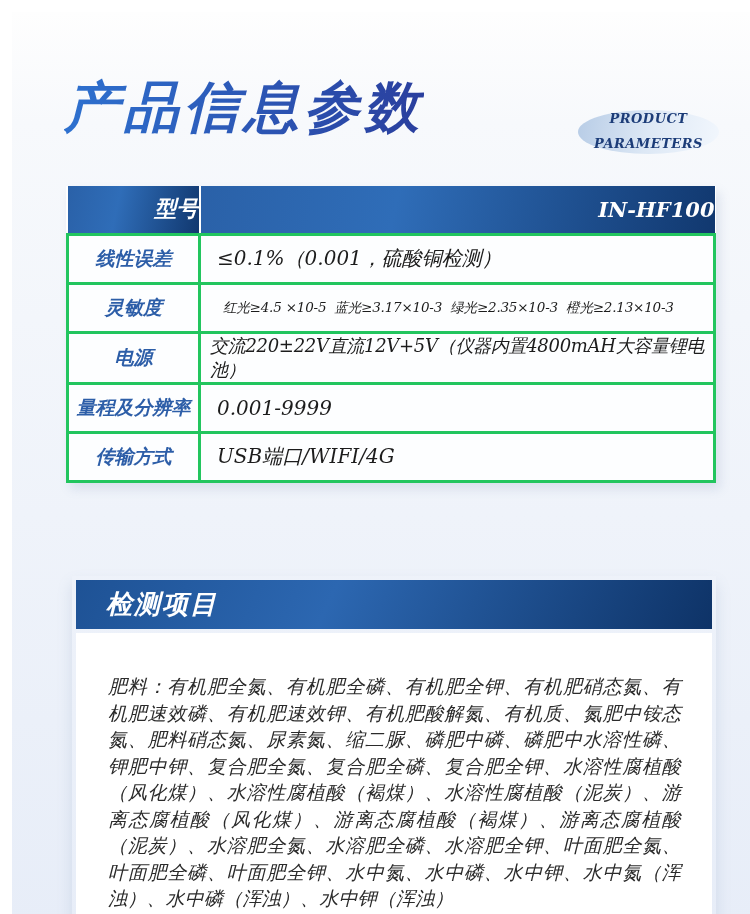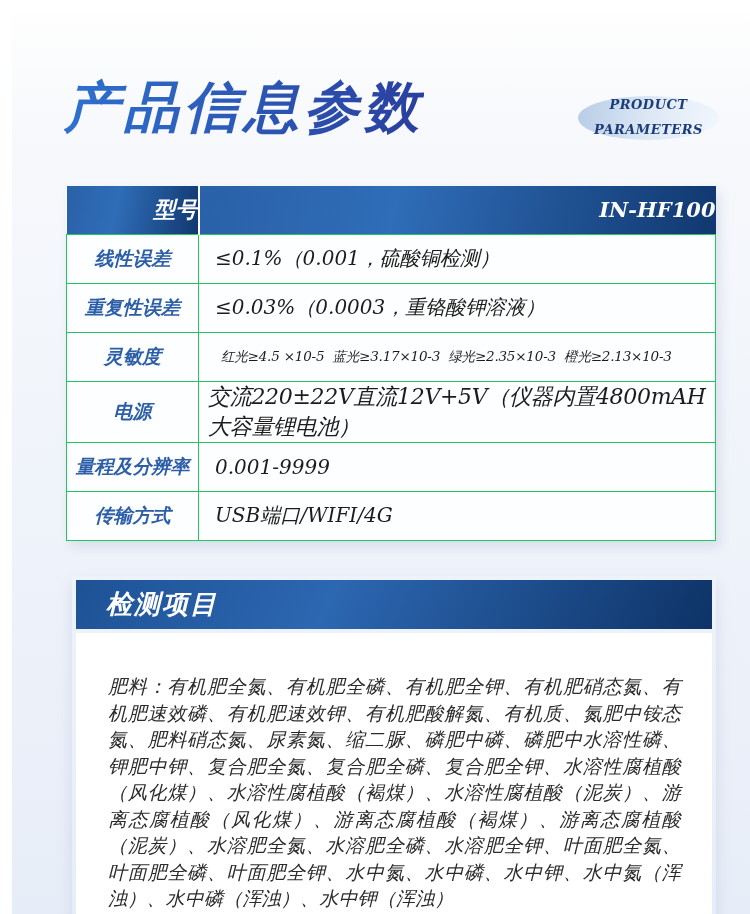--- a/index.html
+++ b/index.html
@@ -20,21 +20,21 @@
     color:#2b52ae; white-space:nowrap;
   }
   @supports (-webkit-background-clip: text) {
     .page-title {
       background:linear-gradient(90deg,#2e71cf 0%,#2a3f9e 100%);
       -webkit-background-clip:text; background-clip:text;
       -webkit-text-fill-color:transparent;
     }
   }
   .badge {
-    position:absolute; left:562px; top:80px; width:141px; height:44px;
+    position:absolute; left:562px; top:94px; width:141px; height:44px;
     border-radius:50%;
     background:linear-gradient(100deg,#b7cce6 0%,#dde8f5 50%,#f2f7fd 100%);
     display:flex; flex-direction:column; align-items:center; justify-content:center;
     color:#1c3c78; font-weight:bold; font-size:13px; letter-spacing:.5px;
     line-height:1.3; text-align:center;
   }
 
   
   .spec-table {
     position:absolute; left:50px; top:170px; width:650px;
@@ -48,31 +48,31 @@
     background:linear-gradient(102deg,#2a61a8 0%,#2f6db8 38%,#11386f 100%);
     color:#ffffff;
     text-align:right;
   }
   .spec-table .hdr-row td.lbl {
     width:132px; text-align:right; font-size:22px; font-weight:bold;
     border-right:2px solid #ffffff;
   }
   .spec-table .hdr-row td.val { font-size:21px; font-weight:bold; padding-left:22px; }
   .spec-table .body-row td {
-    height:49px; border:1px solid #22c55e; background:#fdfeff;
+    height:49px; border:3px solid #22c55e; background:#fdfeff;
   }
   .spec-table .body-row td.lbl {
     width:132px; text-align:center;
     color:#2d5ea8; font-size:19px; font-weight:bold;
   }
   .spec-table .body-row td.val {
     padding-left:16px; color:#1c1c1c; font-size:20px; white-space:pre-wrap;
   }
   .spec-table .body-row td.val.small { font-size:13.5px; letter-spacing:-0.2px; padding-left:22px; }
-  .spec-table .body-row td.val.mid   { font-size:22px;  letter-spacing:-0.3px; padding-left:9px; }
+  .spec-table .body-row td.val.mid   { font-size:18px;  letter-spacing:-0.3px; padding-left:9px; }
 
   
   .detect-card {
     position:absolute; left:56px; top:560px; width:644px;
     box-shadow:0 8px 14px rgba(100,125,165,.18);
   }
   .detect-bar {
     height:49px; line-height:49px; padding-left:30px;
     background:linear-gradient(115deg,#1e5295 0%,#2c67b1 40%,#0e3367 100%);
     color:#ffffff; font-size:26px; font-weight:bold; letter-spacing:2px;
@@ -101,24 +101,20 @@
     <tbody>
       <tr class="hdr-row">
         <td class="lbl">型号</td>
         <td class="val">IN-HF100</td>
       </tr>
       <tr class="body-row">
         <td class="lbl">线性误差</td>
         <td class="val">≤0.1%（0.001，硫酸铜检测）</td>
       </tr>
       <tr class="body-row">
-        <td class="lbl">重复性误差</td>
-        <td class="val">≤0.03%（0.0003，重铬酸钾溶液）</td>
-      </tr>
-      <tr class="body-row">
         <td class="lbl">灵敏度</td>
         <td class="val small">红光≥4.5 ×10-5  蓝光≥3.17×10-3  绿光≥2.35×10-3  橙光≥2.13×10-3</td>
       </tr>
       <tr class="body-row">
         <td class="lbl">电源</td>
         <td class="val mid">交流220±22V直流12V+5V（仪器内置4800mAH大容量锂电池）</td>
       </tr>
       <tr class="body-row">
         <td class="lbl">量程及分辨率</td>
         <td class="val">0.001-9999</td>

